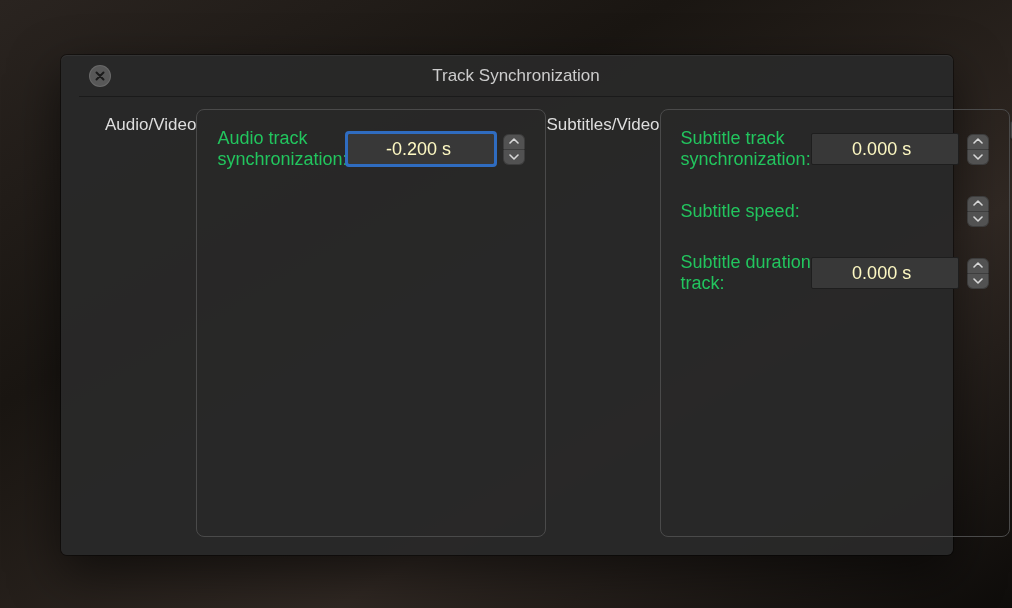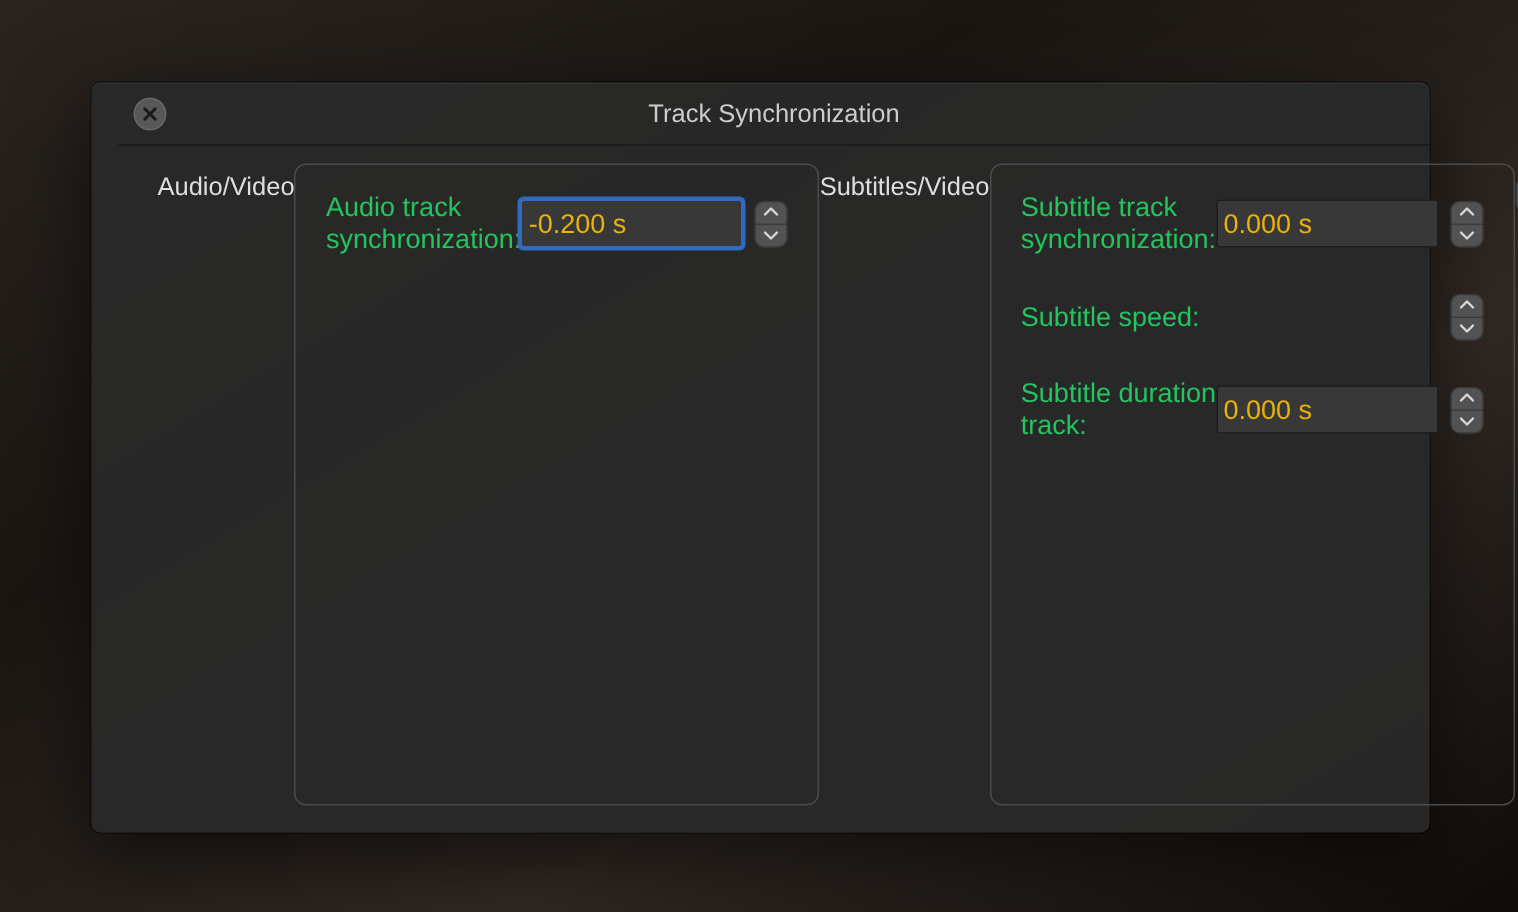--- a/index.html
+++ b/index.html
@@ -95,23 +95,23 @@
     display: flex;
     align-items: center;
     gap: 8px;
   }
   .num-field {
     width: 148px;
     height: 32px;
     background: #383838;
     border: 1px solid #1e1e1e;
     border-radius: 2px;
-    color: #eab308;
+    color: #fef9c3;
     font-size: 18px;
-    text-align: left;
+    text-align: center;
     padding: 0 10px 0 4px;
     font-family: inherit;
   }
   .num-field.focused {
     outline: 3px solid #2f6cc0;
     outline-offset: -1px;
     border-color: #2f6cc0;
   }
   .stepper {
     width: 22px;

